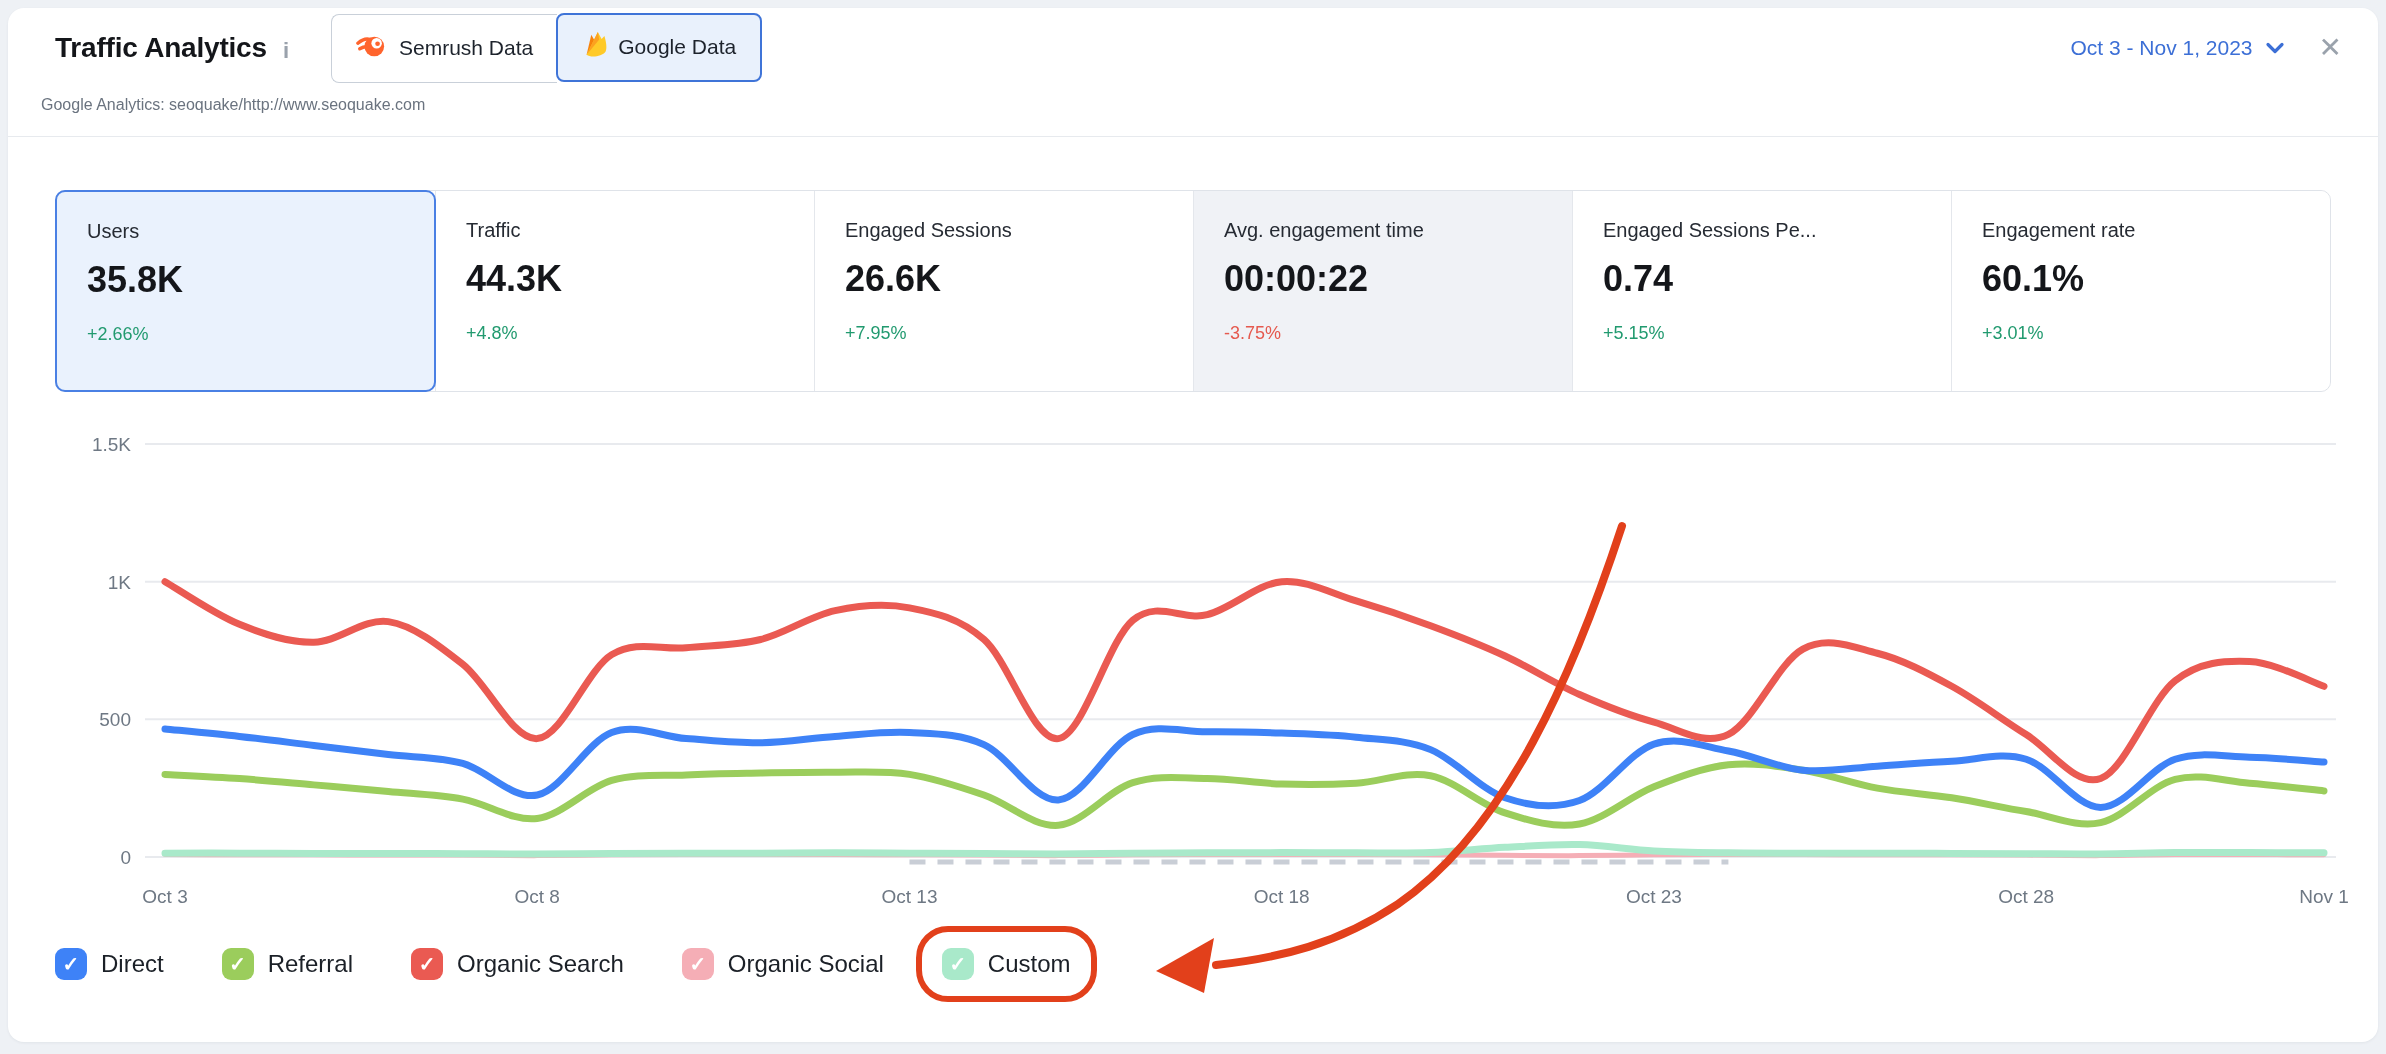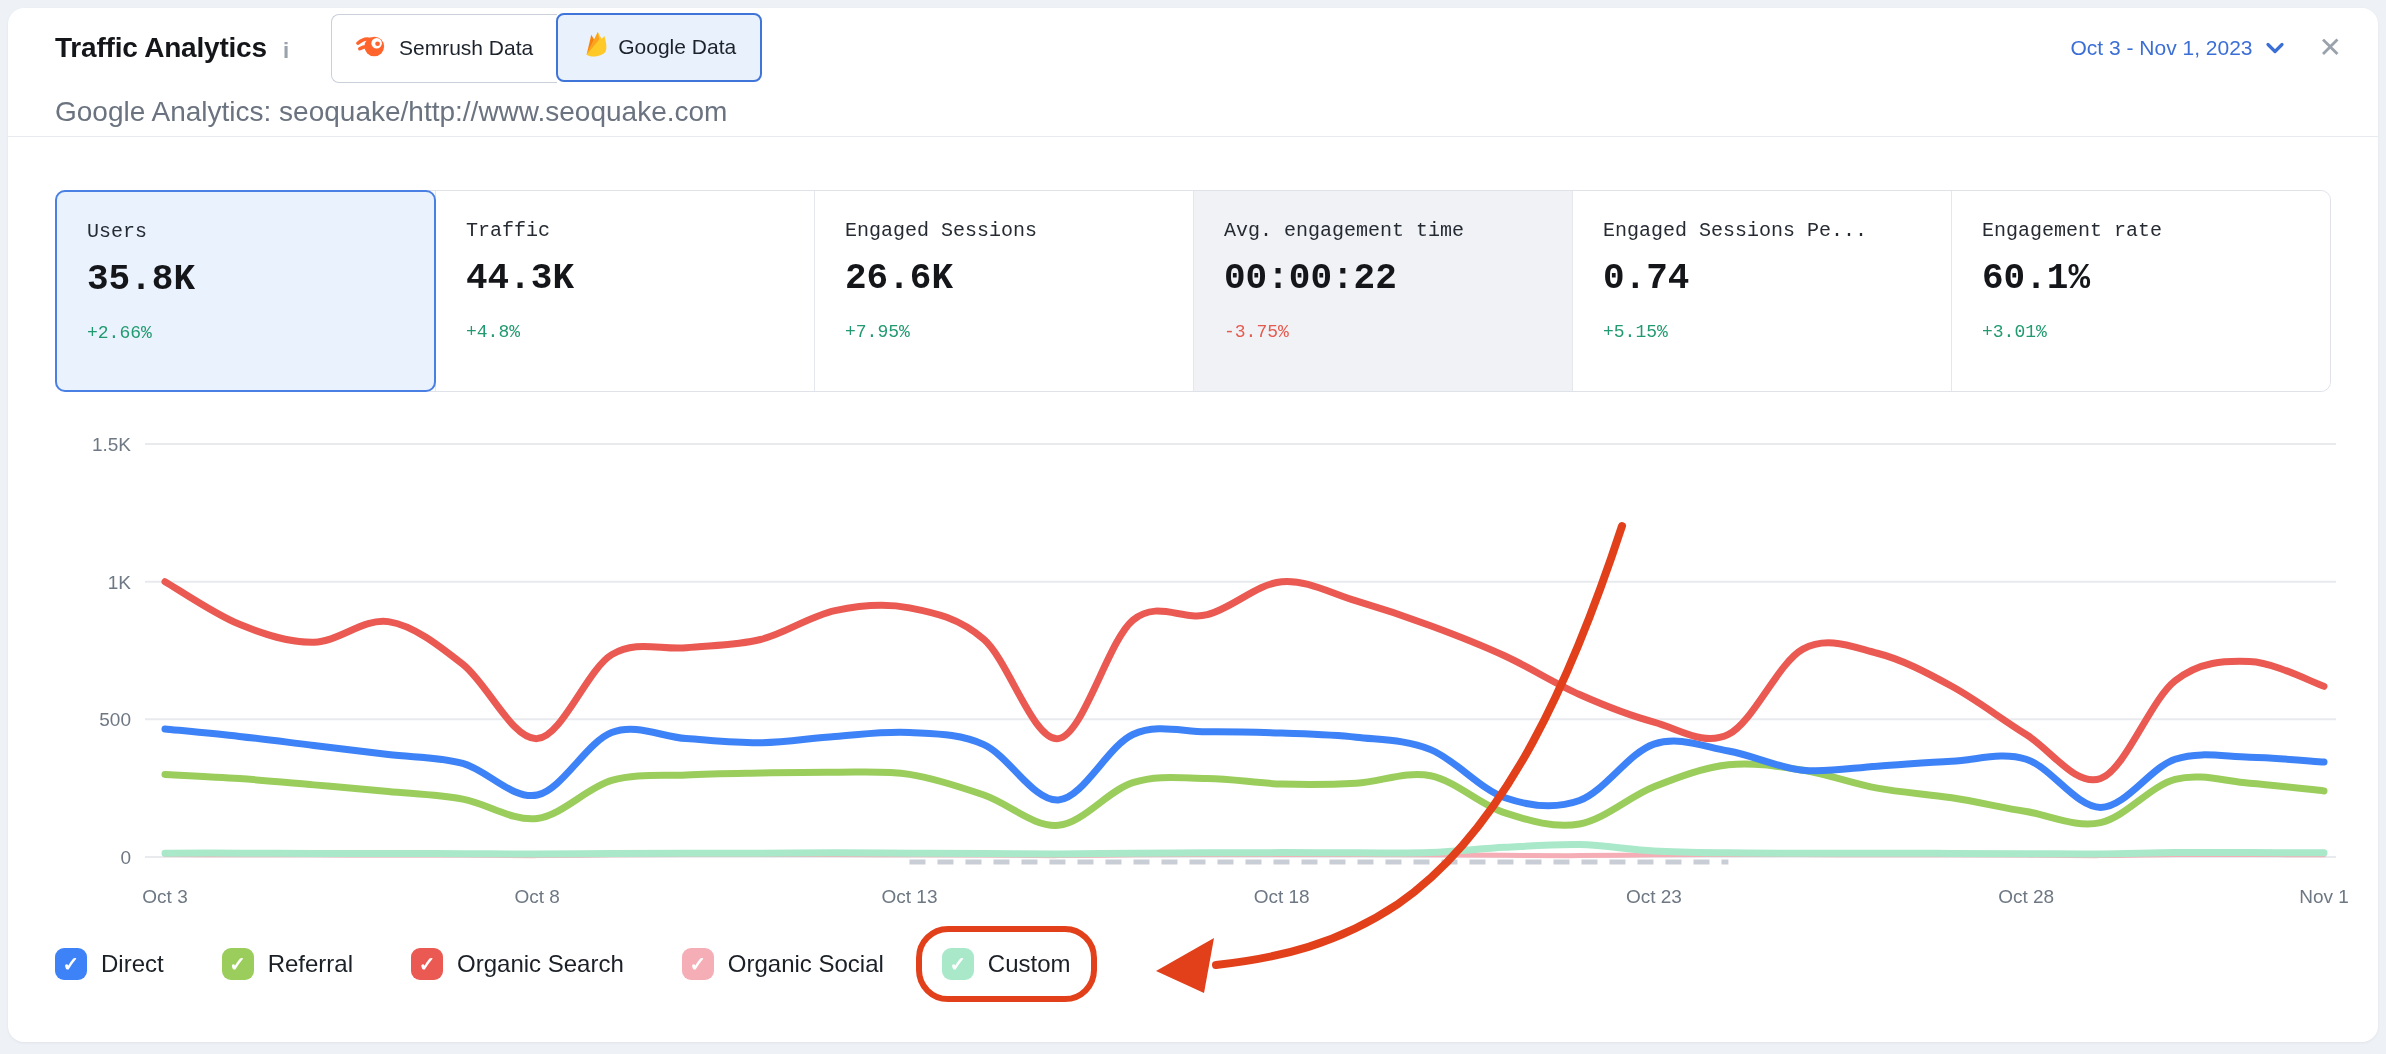--- a/index.html
+++ b/index.html
@@ -18,27 +18,27 @@
   .toggle-btn { display:flex; align-items:center; gap:13px; height:69px; padding:0 24px;
                 background:#fff; border:1px solid #C9D0D9; font-size:21px; color:#1D232C;
                 font-family:"Liberation Sans",sans-serif; cursor:pointer; }
   .toggle-btn:first-child { border-radius:8px 0 0 8px; border-right:none; }
   .toggle-btn.selected { background:#E9F1FC; border:2px solid #3F74D8; border-radius:8px; margin:-1px; z-index:2;gap:9px; }
   .header-spacer { flex:1; }
   .date-range { display:flex; align-items:center; gap:12px; background:none; border:none;
                 font-family:"Liberation Sans",sans-serif; font-size:21px; color:#3C6FD6; cursor:pointer; }
   .close-btn { background:none; border:none; font-size:28px; color:#9AA2AC; margin-left:34px; cursor:pointer; line-height:1; }
 
-  .subtitle { position:absolute; left:47px; top:88px; font-size:28px; color:#6A737F; }
+  .subtitle { position:absolute; left:33px; top:88px; font-size:16px; color:#6A737F; }
   .divider { position:absolute; left:0; top:128px; width:100%; height:1px; background:#E7EAEE; }
 
   
   .metrics { position:absolute; left:47px; top:182px; width:2276px; height:202px;
              display:grid; grid-template-columns:repeat(6,1fr);
-             border:1px solid #DFE3E9; border-radius:10px;font-family:Liberation Mono, monospace; }
+             border:1px solid #DFE3E9; border-radius:10px; }
   .card { padding:28px 30px; position:relative; cursor:pointer; background:#fff; }
   .card + .card { border-left:1px solid #E4E7EC; }
   .card:first-child { border-radius:10px 0 0 10px; }
   .card:last-child  { border-radius:0 10px 10px 0; }
   .card.selected { background:#EAF2FD; border:2px solid #4A80E4 !important; border-radius:10px;
                    margin:-1px; z-index:2; }
   .card.hl { background:#F0F2F6; }
   .card-label { font-size:20px; color:#262B33; white-space:nowrap; overflow:hidden; }
   .card-value { font-size:36px; font-weight:700; color:#14161A; margin-top:16px; }
   .card-delta { font-size:18px; margin-top:23px; }

